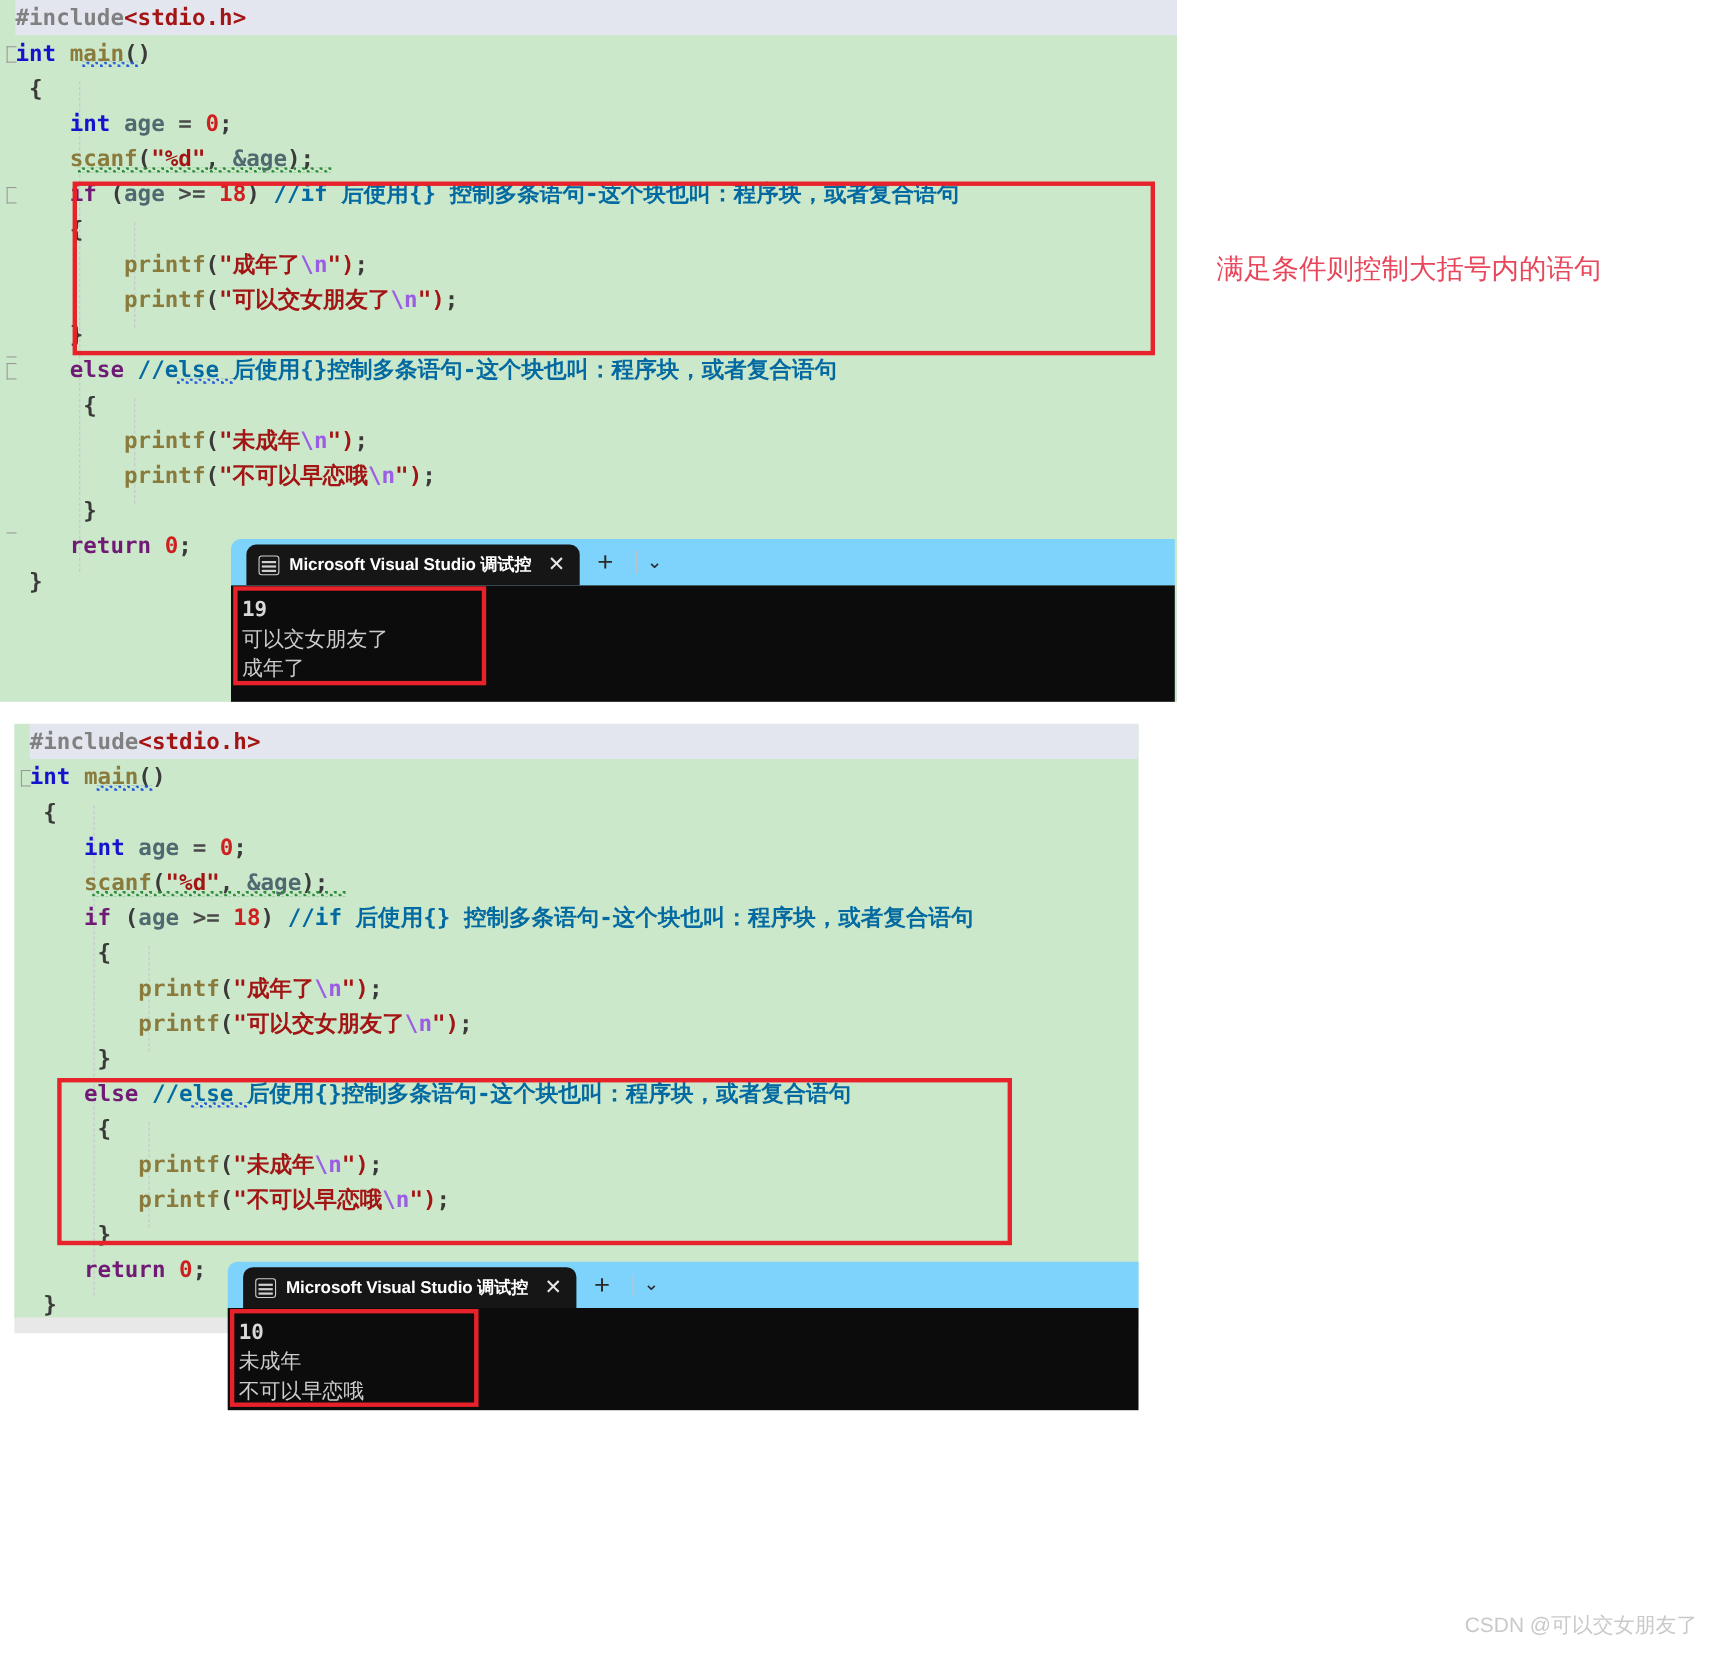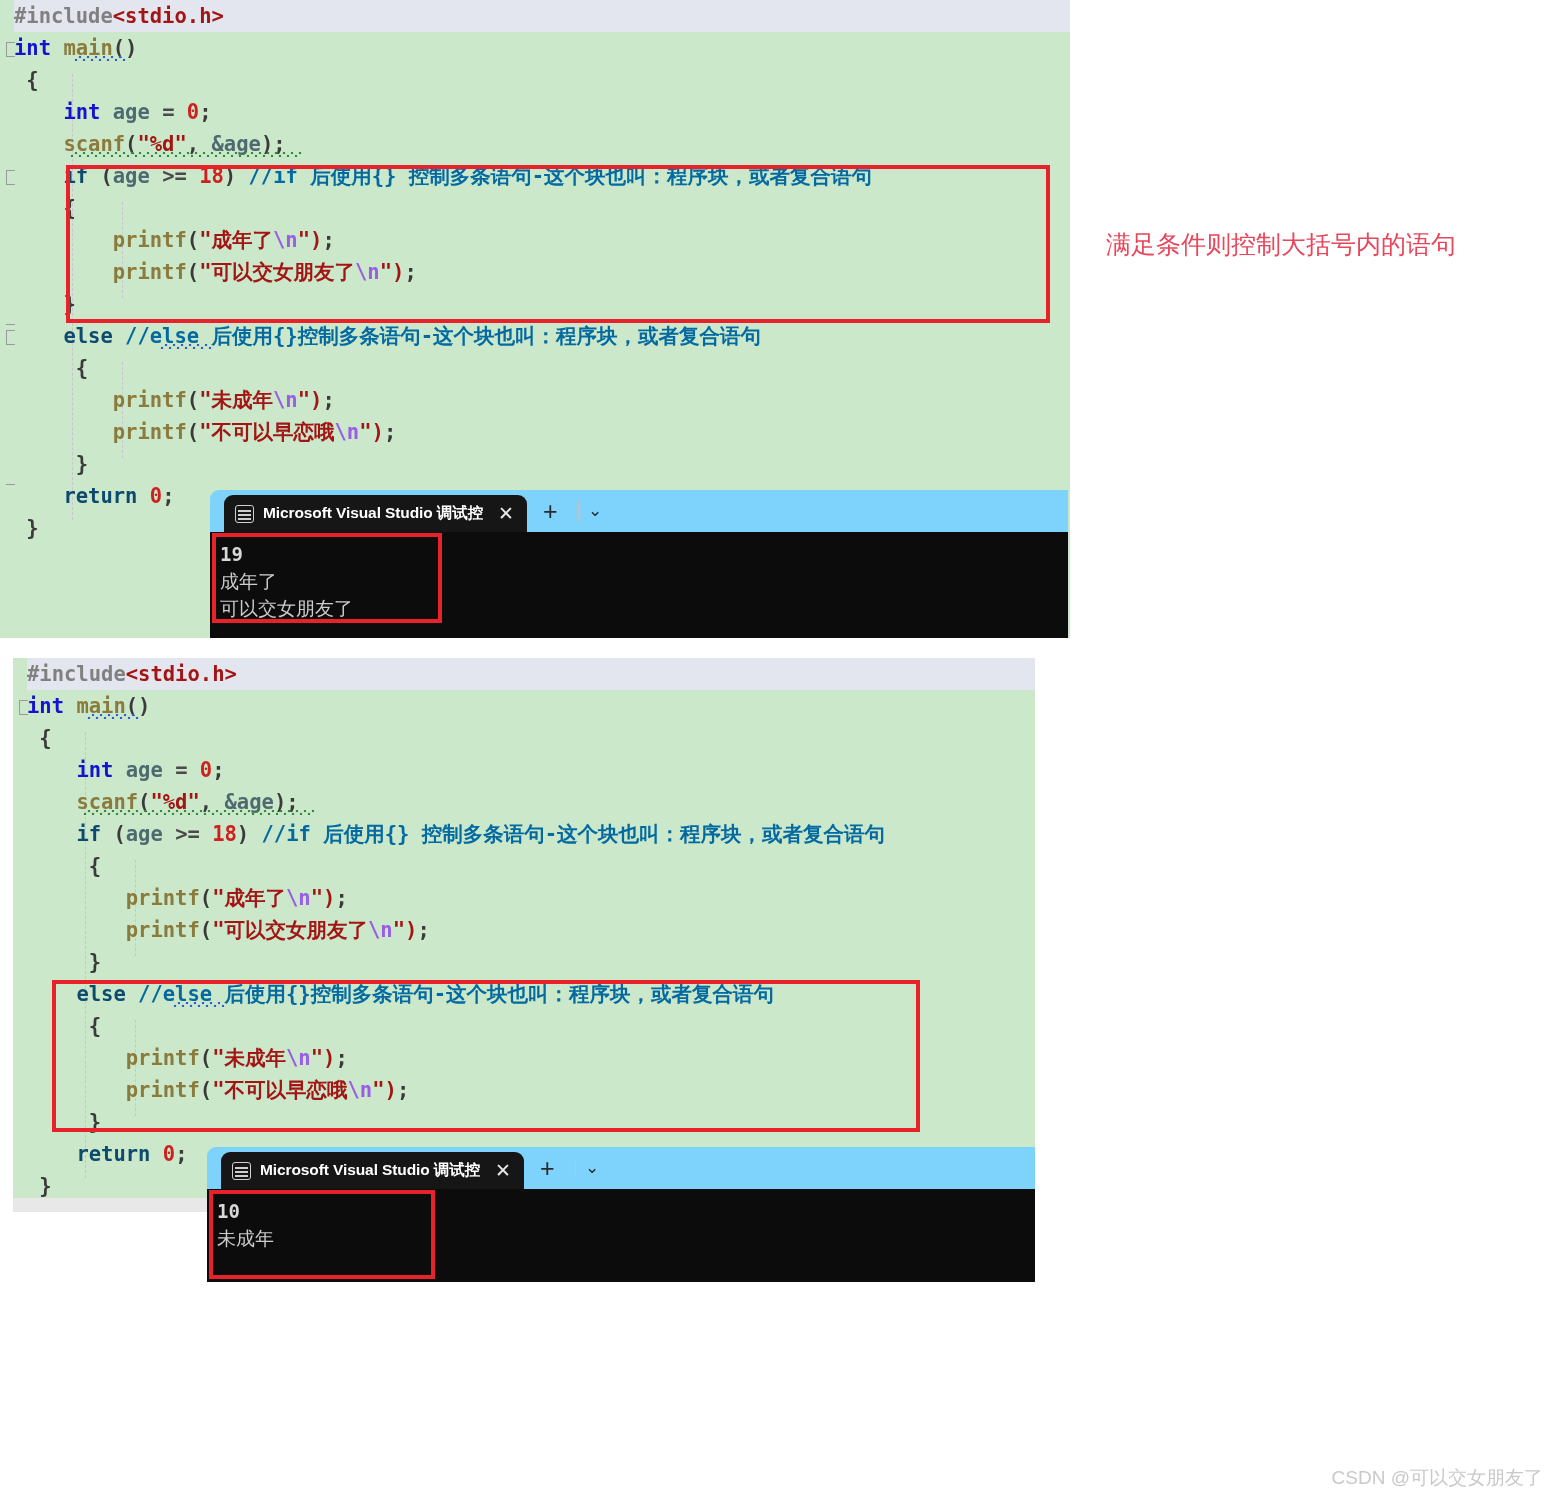--- a/index.html
+++ b/index.html
@@ -43,21 +43,21 @@
   .code { position: absolute; left: 0; top: 0; right: 0; }
   .ln { white-space: pre; height: 32px; position: relative; padding-left: 0px; font-weight: bold; }
   .ln.hl { background: #e4e6ef; }
 
   .ind { position: absolute; top: 0; bottom: 0; width: 0; border-left: 1px dashed #c9c3d3; }
 
   
   .t-pre   { color: #808080; }
   .t-hdr   { color: #a31515; }
   .t-kw    { color: #1414cf; }   
-  .t-ctl   { color: #0c4a6e; }   
+  .t-ctl   { color: #701a75; }   
   .t-fn    { color: #8a7a3c; }   
   .t-id    { color: #4e6a70; }   
   .t-num   { color: #cf2020; }   
   .t-str   { color: #a31515; }
   .t-esc   { color: #9b5de5; }
   .t-cmt   { color: #0369a1; }
   .t-op    { color: #4a4a4a; }
   .t-punc  { color: #3a3a3a; }
 
   .squig {
@@ -238,22 +238,22 @@
         <span class="term-ico"></span>
         <span class="term-title">Microsoft Visual Studio 调试控</span>
         <span class="term-close">✕</span>
       </div>
       <span class="term-plus" style="left:333px;">+</span>
       <span class="term-sep" style="left:368px;"></span>
       <span class="term-chev" style="left:378px;">⌄</span>
     </div>
     <div class="term-body" style="height:106px;">
       <div class="term-line first">19</div>
+      <div class="term-line">可以交女朋友了</div>
       <div class="term-line">成年了</div>
-      <div class="term-line">可以交女朋友了</div>
     </div>
   </div>
 
   <div class="redbox" style="left:212px; top:533px; width:230px; height:90px;"></div>
 
   <div class="note" style="left:1106px; top:228px;">满足条件则控制大括号内的语句</div>
 
   <div class="editor" id="editor-2">
 
     <div class="gutter">
@@ -318,20 +318,21 @@
         <span class="term-title">Microsoft Visual Studio 调试控</span>
         <span class="term-close">✕</span>
       </div>
       <span class="term-plus" style="left:333px;">+</span>
       <span class="term-sep" style="left:368px;"></span>
       <span class="term-chev" style="left:378px;">⌄</span>
     </div>
     <div class="term-body" style="height:93px;">
       <div class="term-line first">10</div>
       <div class="term-line">未成年</div>
+      <div class="term-line">不可以早恋哦</div>
     </div>
   </div>
 
   <div class="redbox" style="left:209px; top:1190px; width:226px; height:89px;"></div>
 
 
   <div class="watermark">CSDN @可以交女朋友了</div>
 
 </div>
 

